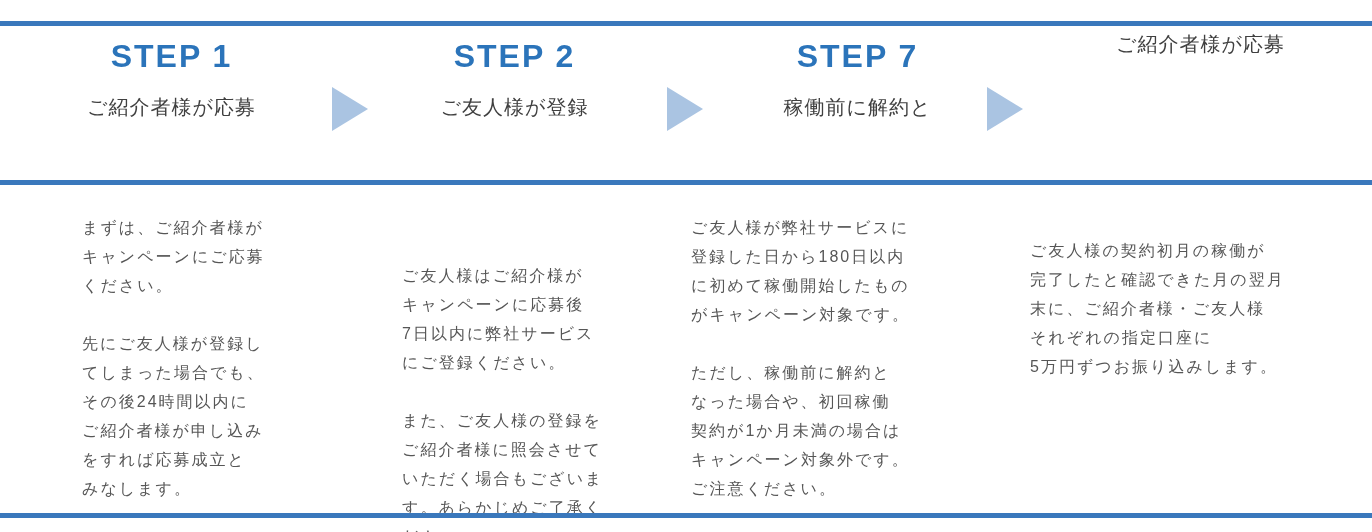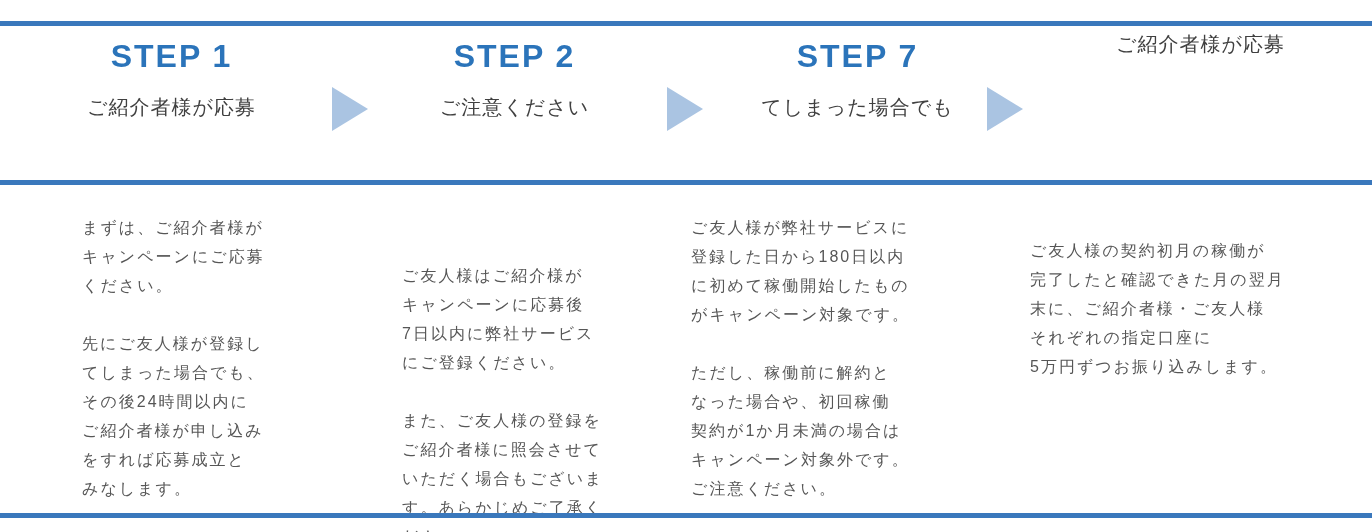--- a/index.html
+++ b/index.html
@@ -89,25 +89,25 @@
 
   <div class="hline top"></div>
 
   <div class="header-row">
     <div class="step-head">
       <div class="step-title">STEP 1</div>
       <div class="step-sub">ご紹介者様が応募</div>
     </div>
     <div class="step-head">
       <div class="step-title">STEP 2</div>
-      <div class="step-sub">ご注意ください</div>
+      <div class="step-sub">ご友人様が登録</div>
     </div>
     <div class="step-head">
       <div class="step-title">STEP 7</div>
-      <div class="step-sub">てしまった場合でも</div>
+      <div class="step-sub">稼働前に解約と</div>
     </div>
     <div class="step-head">
       <div class="step-sub">ご紹介者様が応募</div>
     </div>
   </div>
 
   <div class="arrow a1"></div>
   <div class="arrow a2"></div>
   <div class="arrow a3"></div>
 

